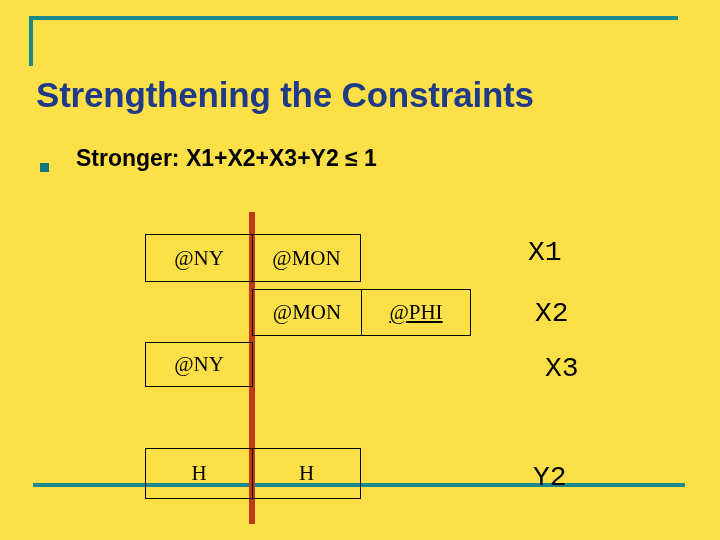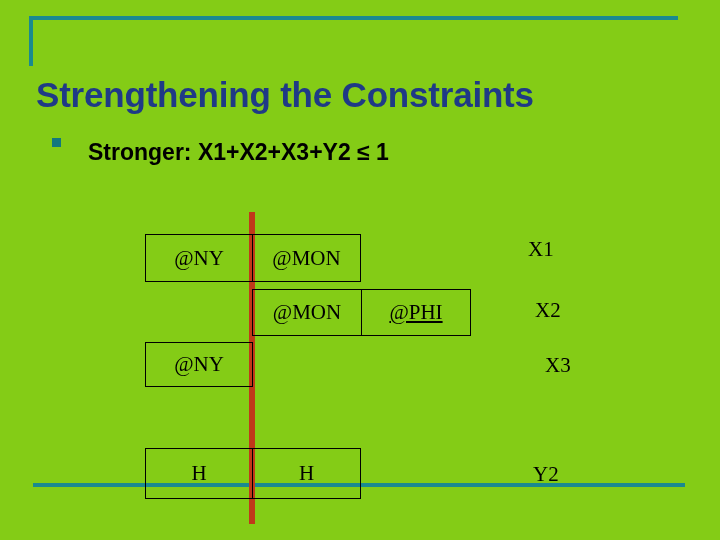--- a/index.html
+++ b/index.html
@@ -4,21 +4,21 @@
 <style>
   html, body {
     margin: 0;
     padding: 0;
     background: #ffffff;
   }
   #slide {
     position: relative;
     width: 720px;
     height: 540px;
-    background: #84cc16;
+    background: #fde047;
     overflow: hidden;
     font-family: "Liberation Sans", sans-serif;
   }
 
   
   .rule-top {
     position: absolute;
     left: 29px;
     top: 16px;
     width: 649px;
@@ -52,26 +52,26 @@
     font-size: 35px;
     font-weight: bold;
     line-height: 42px;
     letter-spacing: -0.2px;
     white-space: nowrap;
   }
 
   
   .bullet-row {
     position: absolute;
-    left: 52px;
+    left: 40px;
     top: 138px;
     width: 640px;
     height: 34px;
     display: flex;
-    align-items: flex-start;
+    align-items: flex-end;
   }
   .bullet-marker {
     width: 9px;
     height: 9px;
     background: #12787e;
     flex: 0 0 auto;
     margin-right: 27px;
   }
   .bullet-text {
     color: #000000;
@@ -105,22 +105,22 @@
     display: flex;
     align-items: center;
     justify-content: center;
     font-family: "Liberation Serif", serif;
     font-size: 21px;
     color: #000000;
     line-height: 1;
   }
   .row-label {
     position: absolute;
-    font-family: Liberation Serif, serif;
-    font-size: 21px;
+    font-family: Liberation Mono, monospace;
+    font-size: 28px;
     color: #000000;
     white-space: nowrap;
   }
 
   
   .seg-r1a { left: 145px; top: 222px; width: 108px; height: 48px; }
   .seg-r1b { left: 252px; top: 222px; width: 109px; height: 48px; }
   .lbl-x1  { left: 528px; top: 225px; }
 
   

